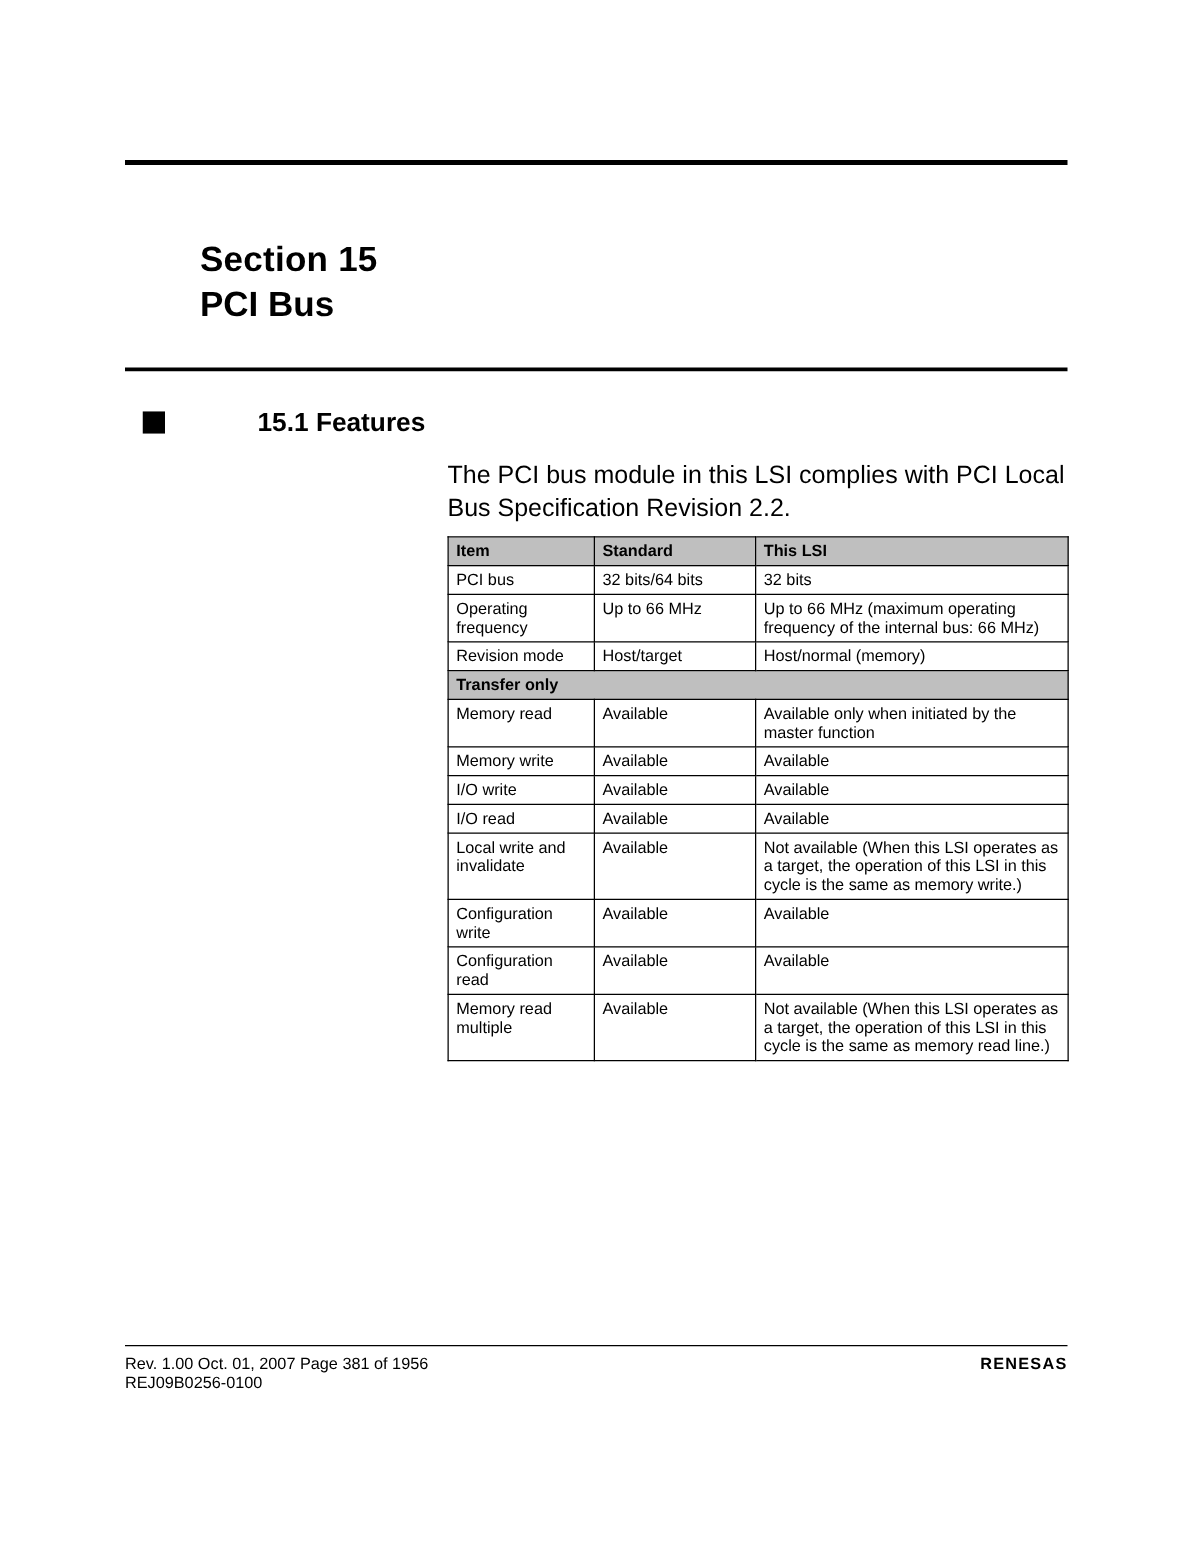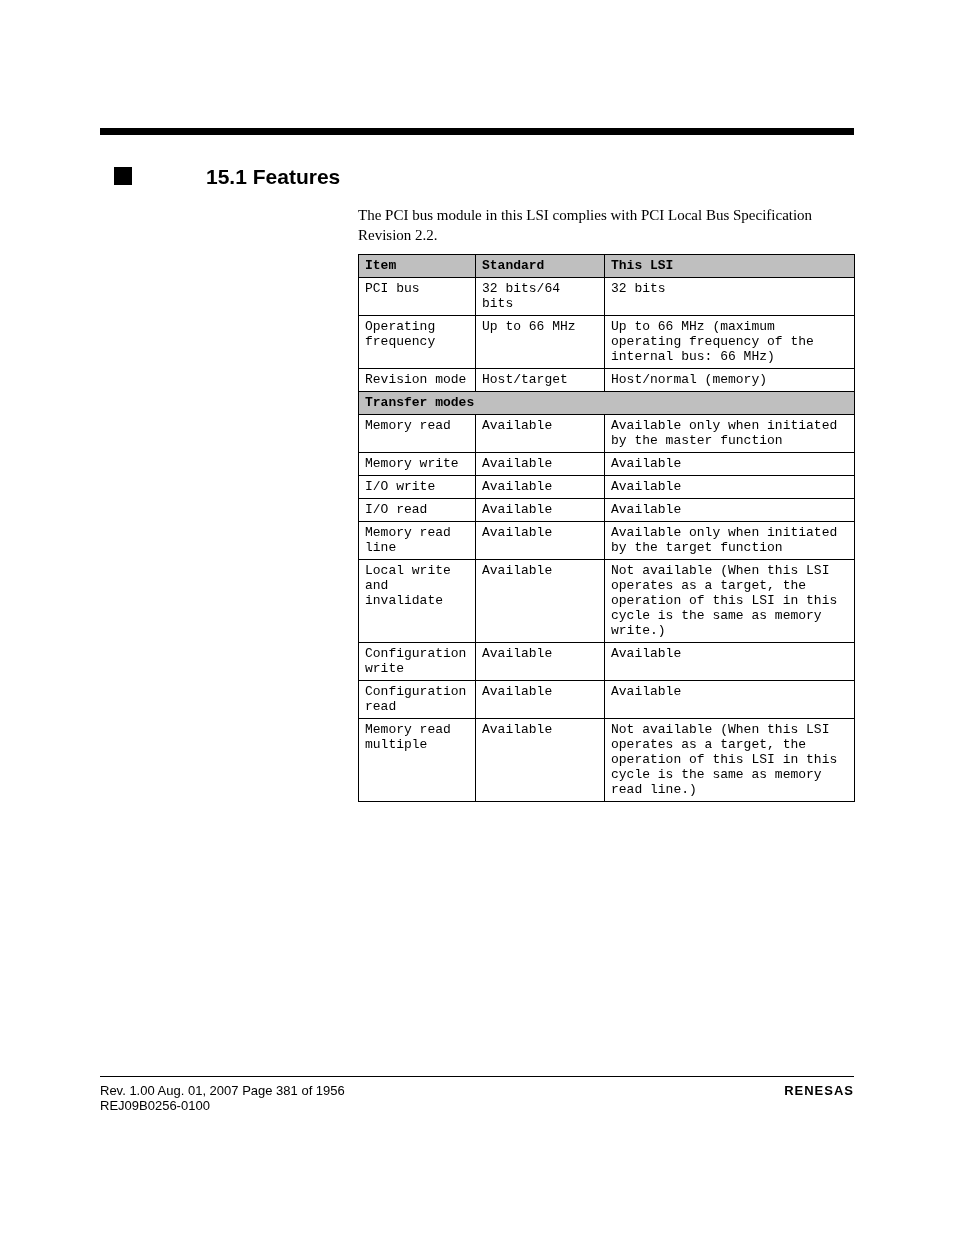--- a/index.html
+++ b/index.html
@@ -60,36 +60,36 @@
     margin-right: 30px;
     margin-top: 2px;
   }
   .bullet svg { display: block; }
   .section-title {
     font-family: "Helvetica Neue", Helvetica, Arial, sans-serif;
     font-weight: 700;
     font-size: 21px;
   }
   .body-text {
-    font-family: Liberation Serif, serif;
-    font-size: 15px;
+    font-family: Liberation Sans, sans-serif;
+    font-size: 20px;
     line-height: 1.35;
     margin-left: 258px;
     margin-top: 16px;
     max-width: 500px;
   }
   .table-wrap {
     margin-left: 258px;
     margin-top: 8px;
     width: 497px;
   }
   table.spec {
     border-collapse: collapse;
     width: 100%;
-    font-family: Liberation Mono, monospace;
+    font-family: Liberation Sans, sans-serif;
     font-size: 13px;
   }
   table.spec th, table.spec td {
     border: 1px solid #000;
     padding: 3px 6px 4px 6px;
     vertical-align: top;
     text-align: left;
     font-weight: 400;
   }
   table.spec thead th {
@@ -117,20 +117,26 @@
     font-size: 13px;
   }
 </style>
 </head>
 <body>
 
 <div class="page">
 
   <div class="rule-thick"></div>
 
+  <div class="chapter-block">
+    <div class="chapter-num">
+      <span>Section </span><span>15</span>
+    </div>
+    <div class="chapter-title">PCI Bus</div>
+  </div>
 
   <div class="rule-mid"></div>
 
   <div class="section-row">
     <span class="bullet">
       <svg width="18" height="18" viewBox="0 0 18 18">
           <rect x="0" y="0" width="18" height="18" fill="#000"></rect>
         </svg>
     </span>
     <span class="section-title">15.1 Features</span>
@@ -157,46 +163,41 @@
           <td class="col-item">Operating frequency</td>
           <td class="col-std">Up to 66 MHz</td>
           <td>Up to 66 MHz (maximum operating frequency of the internal bus: 66 MHz)</td>
         </tr>
         <tr>
           <td class="col-item">Revision mode</td>
           <td class="col-std">Host/target</td>
           <td>Host/normal (memory)</td>
         </tr>
         <tr class="group">
-          <td colspan="3">Transfer modes</td>
+          <td colspan="3">Transfer only</td>
         </tr>
         <tr>
           <td class="col-item">Memory read</td>
           <td class="col-std">Available</td>
           <td>Available only when initiated by the master function</td>
         </tr>
         <tr>
           <td class="col-item">Memory write</td>
           <td class="col-std">Available</td>
           <td>Available</td>
         </tr>
         <tr>
           <td class="col-item">I/O write</td>
           <td class="col-std">Available</td>
           <td>Available</td>
         </tr>
         <tr>
           <td class="col-item">I/O read</td>
           <td class="col-std">Available</td>
           <td>Available</td>
-        </tr>
-        <tr>
-          <td class="col-item">Memory read line</td>
-          <td class="col-std">Available</td>
-          <td>Available only when initiated by the target function</td>
         </tr>
         <tr>
           <td class="col-item">Local write and invalidate</td>
           <td class="col-std">Available</td>
           <td>Not available (When this LSI operates as a target, the operation of this LSI in this cycle is the same as memory write.)</td>
         </tr>
         <tr>
           <td class="col-item">Configuration write</td>
           <td class="col-std">Available</td>
           <td>Available</td>
@@ -211,21 +212,21 @@
           <td class="col-std">Available</td>
           <td>Not available (When this LSI operates as a target, the operation of this LSI in this cycle is the same as memory read line.)</td>
         </tr>
       </tbody>
     </table>
   </div>
 
   <div class="foot">
     <div class="rule-thin"></div>
     <div class="foot-row">
-      <span>Rev. 1.00  Aug. 01, 2007  Page 381 of 1956</span>
+      <span>Rev. 1.00  Oct. 01, 2007  Page 381 of 1956</span>
       <span style="font-weight:700;letter-spacing:1px;">RENESAS</span>
     </div>
     <div class="foot-row">
       <span>REJ09B0256-0100</span>
       <span></span>
     </div>
   </div>
 
 </div>
 

